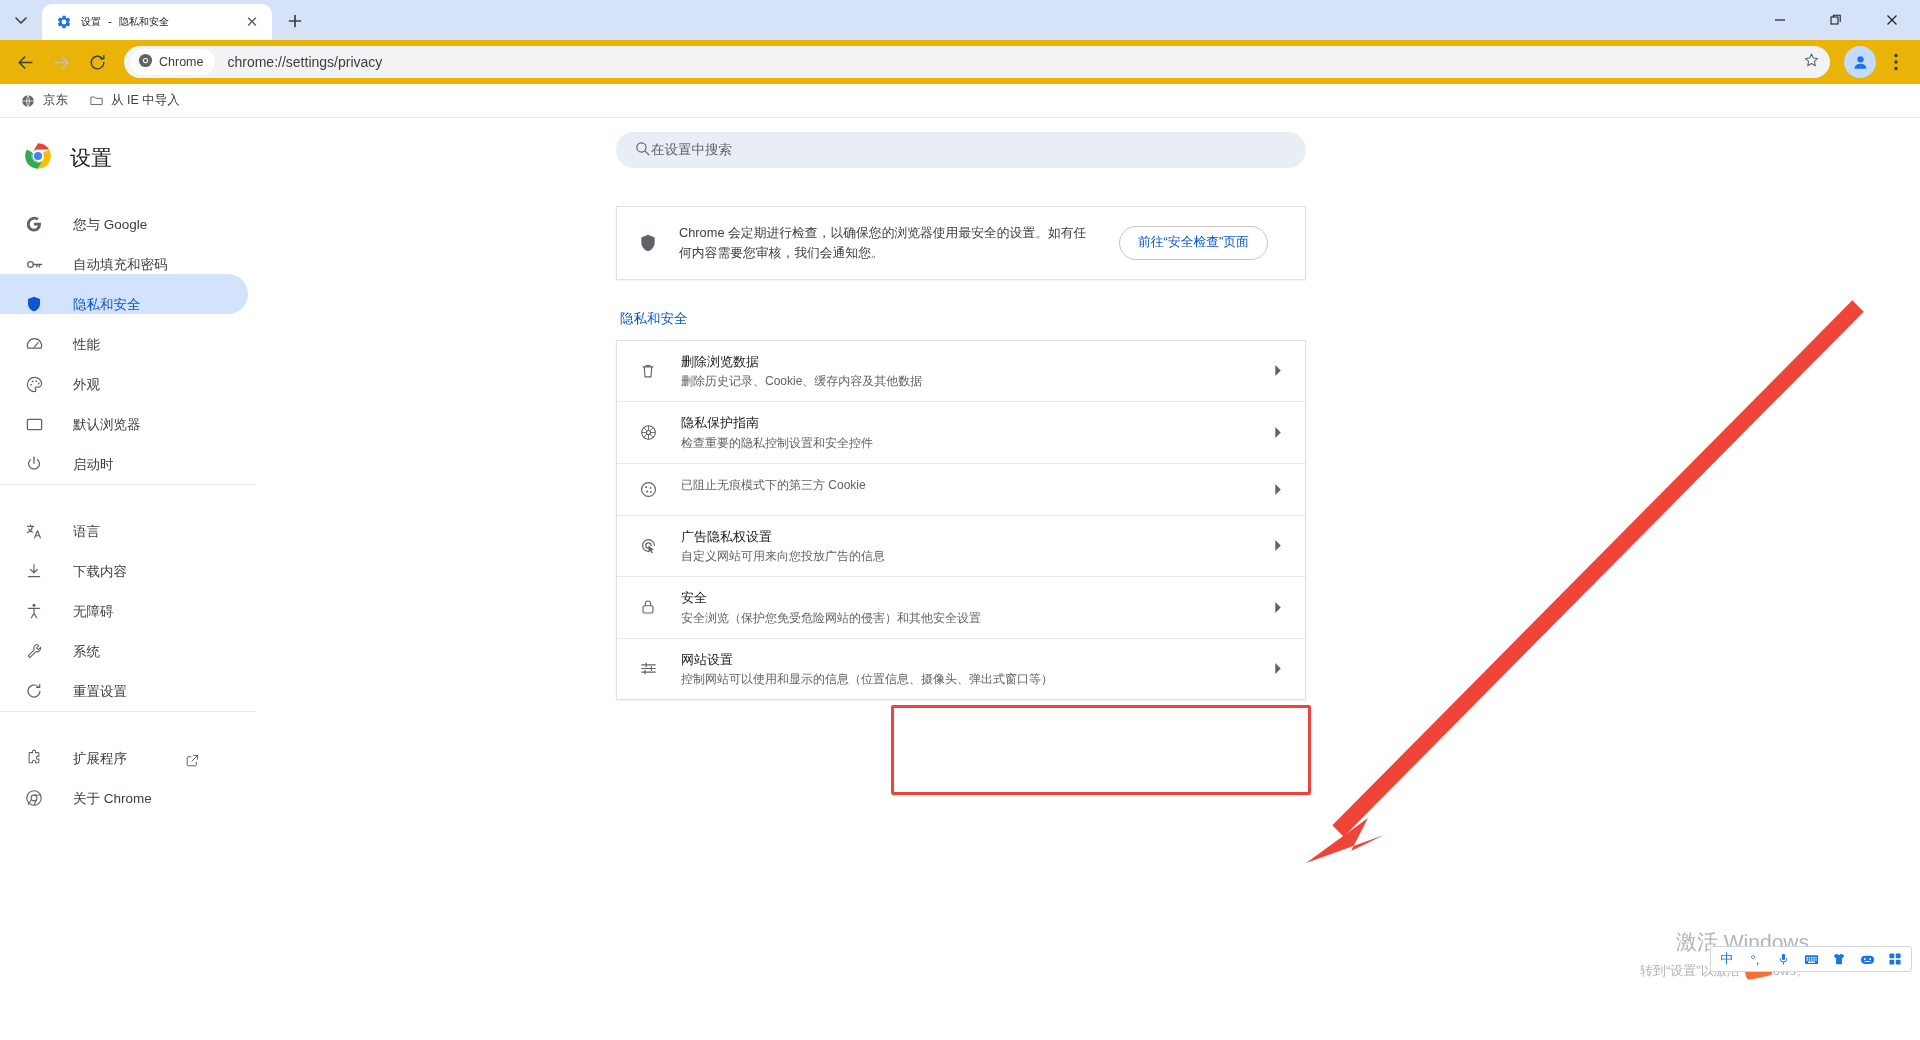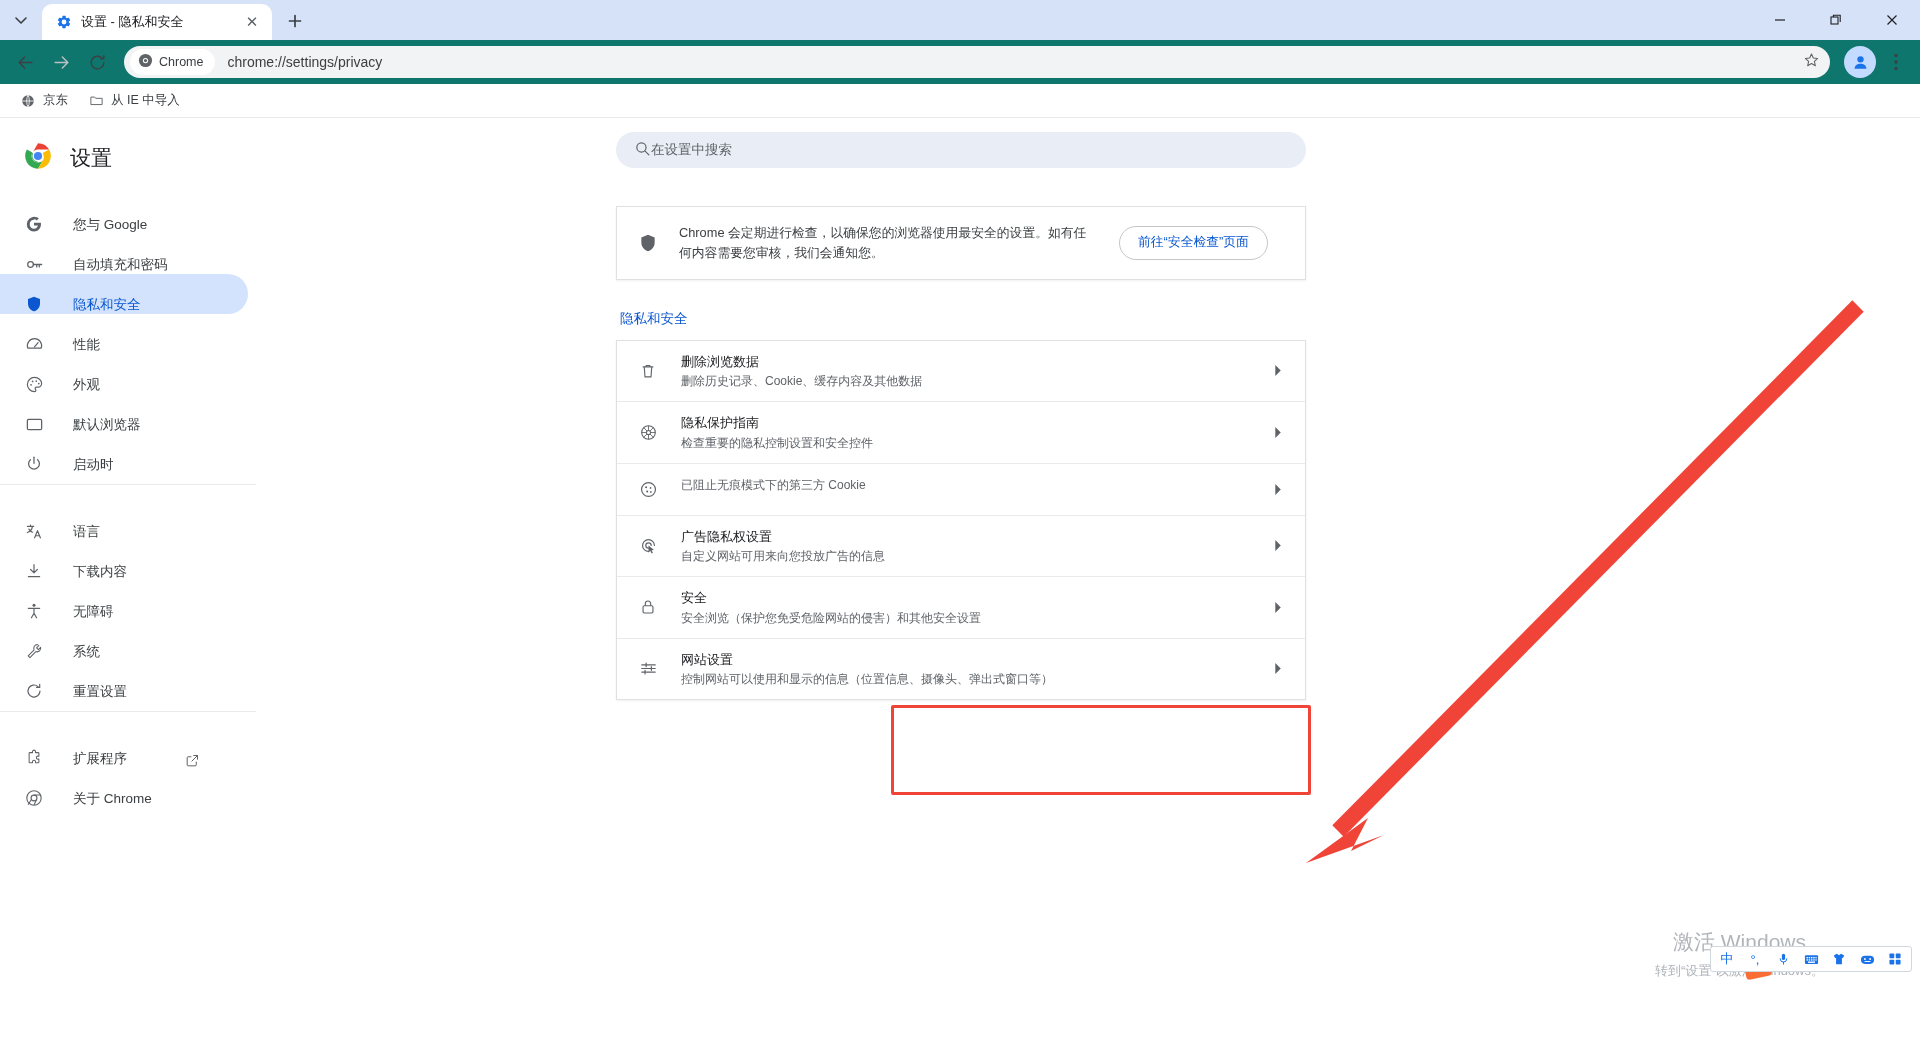--- a/index.html
+++ b/index.html
@@ -38,25 +38,26 @@
     position: relative;
   }
   .tab-favicon {
     width: 17px; height: 17px;
     flex: 0 0 17px;
     display: flex; align-items: center; justify-content: center;
     margin-right: 9px;
   }
   .tab-title {
     flex: 1;
-    font-size: 13px;
+    font-size: 10px;
     color: #202124;
     white-space: nowrap;
     overflow: hidden;
     text-overflow: ellipsis;
+    font-family: Liberation Mono, monospace;
   }
   .tab-close {
     width: 20px; height: 20px;
     display: flex; align-items: center; justify-content: center;
     color: #5f6368;
     border-radius: 50%;
     font-size: 15px;
     margin-left: 6px;
   }
   .new-tab-btn {
@@ -74,21 +75,21 @@
   }
   .win-btn {
     width: 56px; height: 40px;
     display: flex; align-items: center; justify-content: center;
     color: #202124;
   }
 
   
   .toolbar {
     height: 44px;
-    background: #0f766e;
+    background: #eab308;
     display: flex;
     align-items: center;
     padding: 0 8px;
     gap: 2px;
   }
   .nav-btn {
     width: 34px; height: 34px;
     display: flex; align-items: center; justify-content: center;
     border-radius: 50%;
     color: #5f6368;
@@ -320,23 +321,23 @@
   }
   .anno-box {
     position: absolute;
     border: 3px solid #f04438;
     border-radius: 2px;
   }
 
   
   .watermark {
     position: absolute;
-    right: 96px;
+    right: 111px;
     bottom: 60px;
-    text-align: center;
+    text-align: right;
     color: #9aa0a6;
     user-select: none;
   }
   .wm-line1 { font-size: 21px; color: #b0b5ba; }
   .wm-line2 { font-size: 13px; color: #aeb3b8; margin-top: 6px; }
 
   .tray {
     position: absolute;
     right: 8px;
     bottom: 68px;

